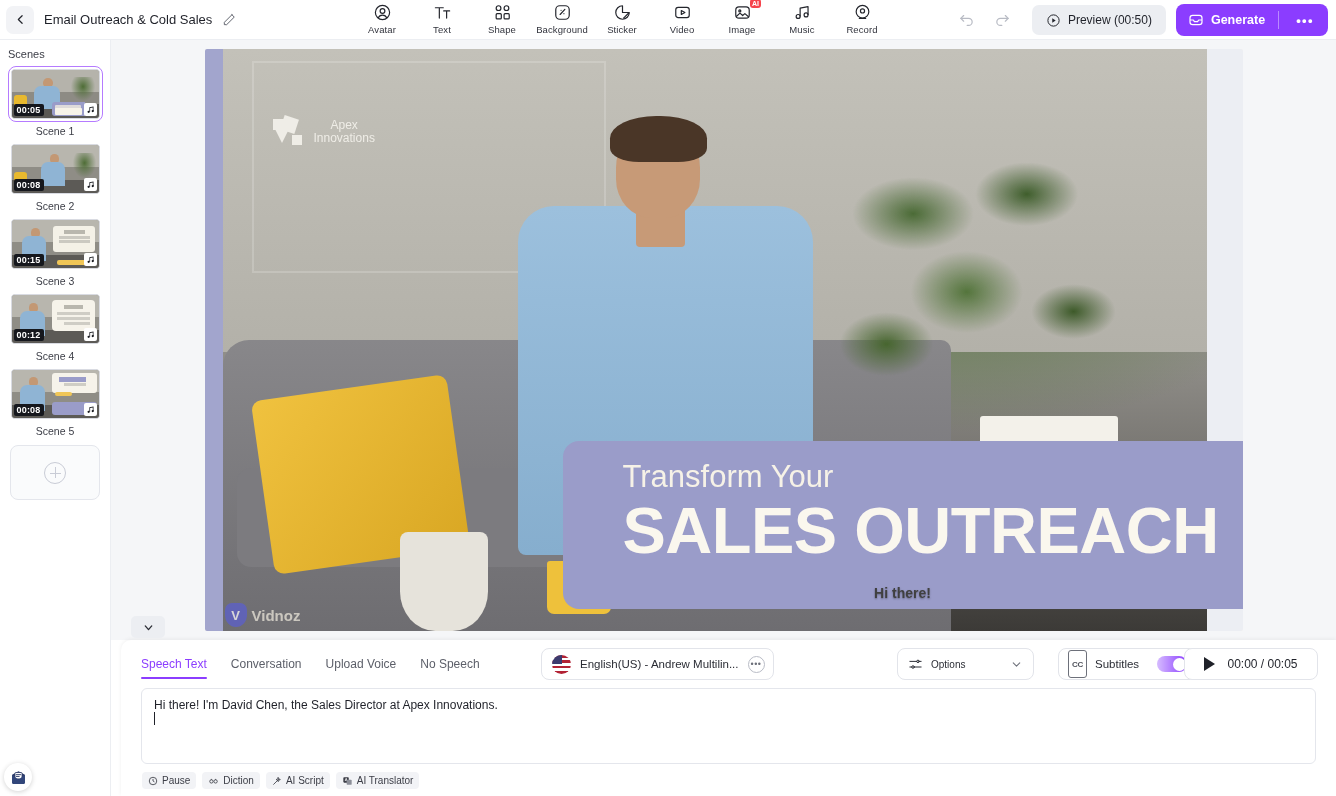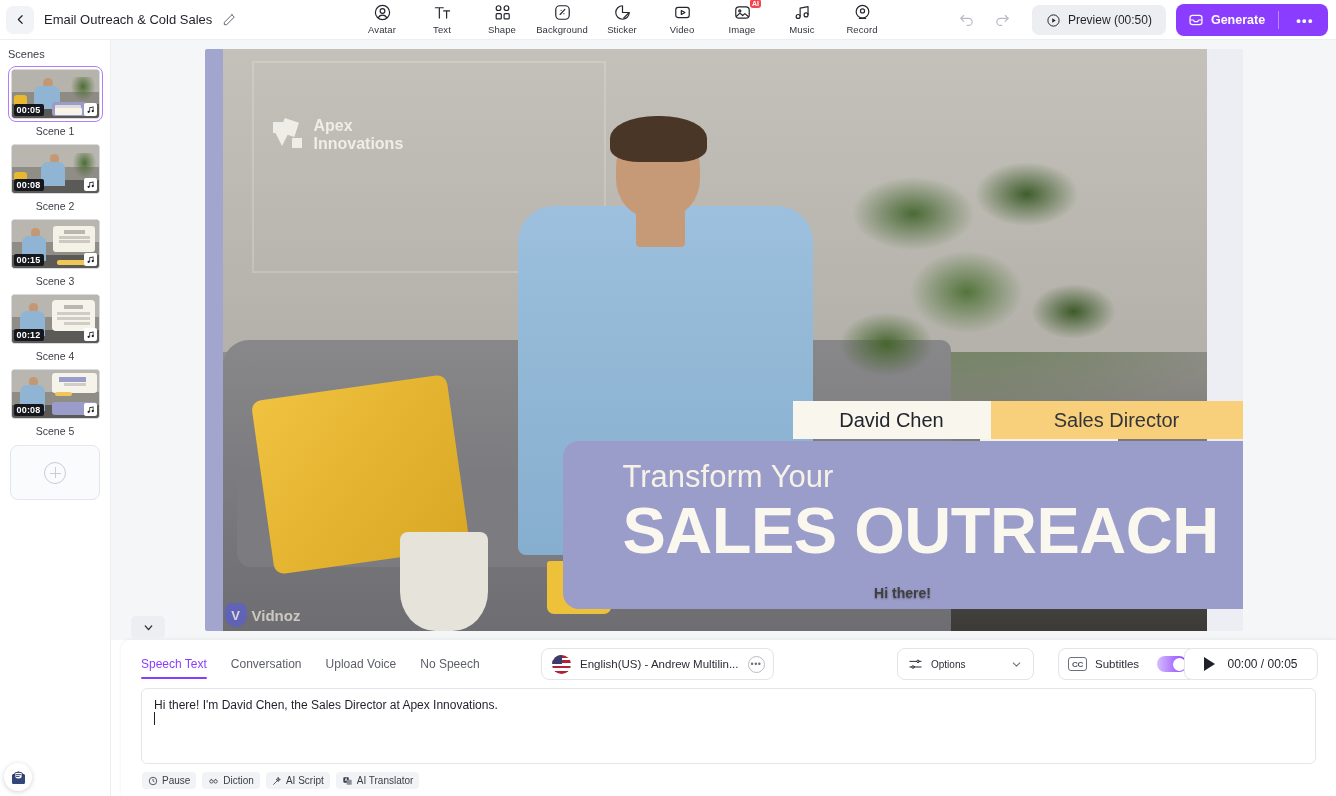--- a/index.html
+++ b/index.html
@@ -218,21 +218,21 @@
     position: absolute; left: 68px; top: 68px;
     display: flex; align-items: center; gap: 11px;
     opacity: .88;
   }
   .brand-mark { position: relative; width: 30px; height: 30px; }
   .bm1 { position:absolute; left:0; top:2px; width:11px; height:11px; background:#f6f4ee; }
   .bm2 { position:absolute; left:9px; top:0; width:15px; height:15px; background:#f6f4ee; transform: rotate(18deg); }
   .bm3 { position:absolute; left:2px; top:11px; width:15px; height:15px; background:#f6f4ee;
          clip-path: polygon(0 0, 100% 0, 50% 100%); }
   .bm4 { position:absolute; left:19px; top:18px; width:10px; height:10px; background:#f6f4ee; }
-  .brand-text { color: #f6f4ee; font-size: 16px; font-weight: bold; line-height: 1.12; }
+  .brand-text { color: #f6f4ee; font-size: 12px; font-weight: normal; line-height: 1.12; text-align: center; }
 
   .lower-third {
     position: absolute; left: 588px; top: 352px;
     display: flex; height: 38px; width: 450px;
   }
   .lt-name {
     background:#f9f6ee; color:#23252c; font-size: 20px;
     display:flex; align-items:center; justify-content:center;
     width: 198px;
   }
@@ -313,21 +313,21 @@
   .voice-name { font-size: 11.5px; color:#2b2d35; white-space: nowrap; }
   .dots-circle {
     width: 17px; height:17px; border-radius:50%; border:1px solid #b9bcc6;
     display:flex; align-items:center; justify-content:center;
     font-size: 9px; color:#6d707a; letter-spacing:.5px; line-height:1;
   }
   .options-pill { position:absolute; left: 776px; width: 137px; padding: 0 10px; gap: 8px; }
   .options-label { font-size: 10px; color:#2b2d35; flex:1; }
   .subs-pill { position:absolute; left: 937px; width: 139px; padding: 0 9px; gap: 8px; }
   .cc-box {
-    width: 19px; height: 14px; border: 1.3px solid #6d707a; border-radius: 3px;
+    width: 19px; height: 28px; border: 1.3px solid #6d707a; border-radius: 3px;
     font-size: 8px; display:flex; align-items:center; justify-content:center;
     color:#50535c; font-weight:bold; letter-spacing:-.3px;
   }
   .subs-label { font-size: 11.5px; color:#2b2d35; flex:1; }
   .toggle {
     width: 30px; height: 16px; border-radius: 10px;
     background: linear-gradient(to right,#d6bcff,#8b3dff);
     position: relative; cursor:pointer;
   }
   .toggle .knob {
@@ -672,24 +672,20 @@
           <div class="bm2"></div>
           <div class="bm3"></div>
           <div class="bm4"></div>
       </div>
       <div class="brand-text">
         <div>Apex</div>
         <div>Innovations</div>
       </div>
     </div>
 
-    <div class="lower-third">
-      <div class="lt-name">David Chen</div>
-      <div class="lt-role">Sales Director</div>
-    </div>
 
     <div class="headline-card">
       <div class="hl-1">Transform Your</div>
       <div class="hl-2">SALES OUTREACH</div>
       <div class="subtitle-text">Hi there!</div>
     </div>
 
     <div class="watermark">
       <div class="wm-mark">V</div>
       <div class="wm-text">Vidnoz</div>

